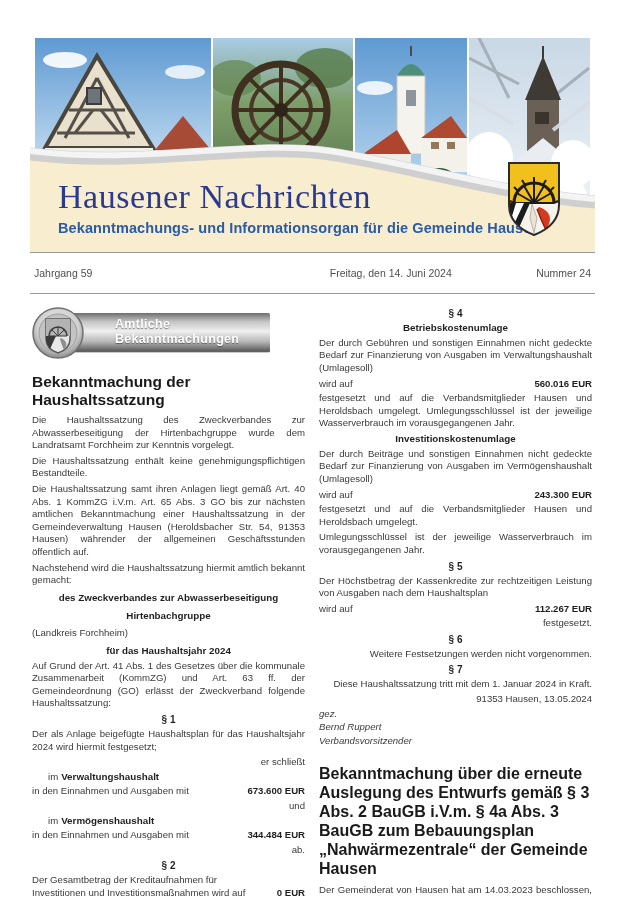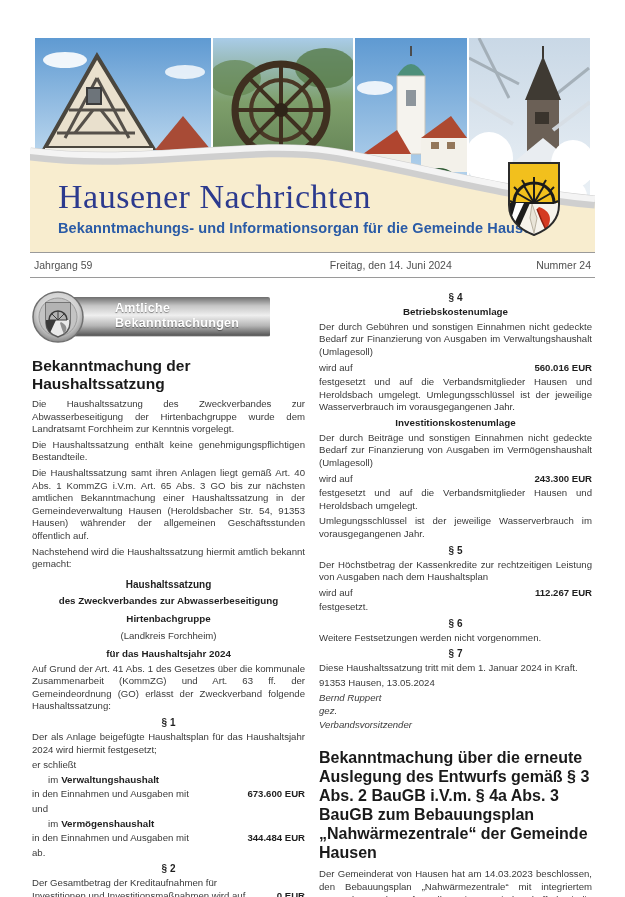--- a/index.html
+++ b/index.html
@@ -28,21 +28,21 @@
   .masthead .title {
     font-family:"Liberation Serif", serif; font-size:34px; line-height:38px;
     color:#2c3a8e; letter-spacing:0.5px;
   }
   .masthead .subtitle {
     margin-top:4px; font-size:14.5px; font-weight:600; color:#2a5ba6; letter-spacing:0.1px;
   }
 
   
   .metabar {
-    margin:0 30px; height:26px; border-top:1px solid #9a9a9a; border-bottom:1px solid #9a9a9a;
+    margin:0 30px; height:42px; border-top:1px solid #9a9a9a; border-bottom:1px solid #9a9a9a;
     display:flex; align-items:center; font-size:10.5px; color:#4f4f4f;
   }
   .metabar .m-left  { flex:1; text-align:left;  padding-left:4px; }
   .metabar .m-mid   { flex:2; text-align:right; }
   .metabar .m-right { flex:1; text-align:right; padding-right:4px; }
 
   
   .content { display:flex; gap:14px; padding:14px 32px 0 32px; }
   .col { width:273px; flex:0 0 273px; }
 
@@ -58,24 +58,24 @@
     position:absolute; left:70px; top:8px; color:#ffffff; font-weight:bold;
     font-size:12.5px; line-height:15px; letter-spacing:0.3px;
     text-shadow:0 1px 1px rgba(0,0,0,0.45);
     margin-left:13px;
   }
 
   
   .h1 { font-size:15.5px; line-height:18px; font-weight:bold; color:#1a1a1a; margin:0 0 5px 0; }
   .h2 { font-size:16px;  line-height:19px; font-weight:bold; color:#1a1a1a; margin:17px 0 6px 0; }
   .p  { font-size:9.6px; line-height:12.6px; text-align:justify; margin:0 0 3px 0; }
-  .pl { font-size:9.6px; line-height:12.6px; text-align:left; margin:0 0 2px 0; }
+  .pl { font-size:9.6px; line-height:12.6px; text-align:right; margin:0 0 2px 0; }
   .cb { text-align:center; font-weight:bold; font-size:10px; color:#1f1f1f; margin:4px 0 3px 0; }
   .bld { font-weight:bold; font-size:9.8px; line-height:12.8px; color:#1f1f1f; margin:0 0 2px 0;text-align:center; }
-  .ctr { text-align:center; font-size:9.6px; line-height:12.6px; margin:0 0 3px 0; }
+  .ctr { font-size:9.6px; line-height:12.6px; margin:0 0 3px 0; }
   .row { display:flex; justify-content:space-between; align-items:flex-end; gap:18px;
          font-size:9.6px; line-height:12.6px; margin:0 0 2px 0; }
   .row .val { font-weight:bold; color:#1f1f1f; white-space:nowrap; }
   .mixed { font-size:9.6px; line-height:12.6px; margin:0 0 2px 16px; }
   .mixed b { font-size:9.8px; color:#1f1f1f; margin-left:3px; }
   .sig { font-style:italic; font-size:9.6px; line-height:12.6px; margin:0 0 1px 0; }
   .mt8 { margin-top:8px; }
   .mt5 { margin-top:5px; }
 </style>
 </head>
@@ -306,21 +306,20 @@
           <div>Bekanntmachungen</div>
         </div>
       </div>
 
       <div class="h1">Bekanntmachung der Haushaltssatzung</div>
       <div class="p">Die Haushaltssatzung des Zweckverbandes zur Abwasserbeseitigung der Hirtenbachgruppe wurde dem Landratsamt Forchheim zur Kenntnis vorgelegt.</div>
       <div class="p">Die Haushaltssatzung enthält keine genehmigungspflichtigen Bestandteile.</div>
       <div class="p">Die Haushaltssatzung samt ihren Anlagen liegt gemäß Art. 40 Abs. 1 KommZG i.V.m. Art. 65 Abs. 3 GO bis zur nächsten amtlichen Bekanntmachung einer Haushaltssatzung in der Gemeindeverwaltung Hausen (Heroldsbacher Str. 54, 91353 Hausen) währender der allgemeinen Geschäftsstunden öffentlich auf.</div>
       <div class="p">Nachstehend wird die Haushaltssatzung hiermit amtlich bekannt gemacht:</div>
 
-      <div class="cb mt8">Haushaltssatzung</div>
       <div class="bld mt5">des Zweckverbandes zur Abwasserbeseitigung</div>
       <div class="bld mt5">Hirtenbachgruppe</div>
       <div class="ctr mt5">(Landkreis Forchheim)</div>
       <div class="bld mt5">für das Haushaltsjahr 2024</div>
       <div class="p">Auf Grund der Art. 41 Abs. 1 des Gesetzes über die kommunale Zusammenarbeit (KommZG) und Art. 63 ff. der Gemeindeordnung (GO) erlässt der Zweckverband folgende Haushaltssatzung:</div>
 
       <div class="cb">§ 1</div>
       <div class="p">Der als Anlage beigefügte Haushaltsplan für das Haushaltsjahr 2024 wird hiermit festgesetzt;</div>
       <div class="pl">er schließt</div>
       <div class="mixed"><span>im</span><b>Verwaltungshaushalt</b></div>
@@ -370,22 +369,22 @@
         <span class="val">112.267 EUR</span>
       </div>
       <div class="pl">festgesetzt.</div>
 
       <div class="cb">§ 6</div>
       <div class="pl">Weitere Festsetzungen werden nicht vorgenommen.</div>
 
       <div class="cb">§ 7</div>
       <div class="pl">Diese Haushaltssatzung tritt mit dem 1. Januar 2024 in Kraft.</div>
       <div class="pl">91353 Hausen, 13.05.2024</div>
+      <div class="sig">gez.</div>
       <div class="sig">Bernd Ruppert</div>
-      <div class="sig">gez.</div>
       <div class="sig">Verbandsvorsitzender</div>
 
       <div class="h2">Bekanntmachung über die erneute Auslegung des Entwurfs gemäß § 3 Abs. 2 BauGB i.V.m. § 4a Abs. 3 BauGB zum Bebauungsplan „Nahwärmezentrale“ der Gemeinde Hausen</div>
       <div class="p">Der Gemeinderat von Hausen hat am 14.03.2023 beschlossen, den Bebauungsplan „Nahwärmezentrale“ mit integriertem Grünordnungsplan aufzustellen. Die Gemeinde schafft damit die planungsrechtlichen Voraussetzungen für den Bau einer Nahwärmezentrale mit angeschlossenem Solarthermie-Feld in Hausen, welches langfristig ein Nahwärmenetz speisen und somit die Wärmeversorgung der Einwohner sichern soll.</div>
 
     </div>
   </div>
 </div>
 
 </body></html>

